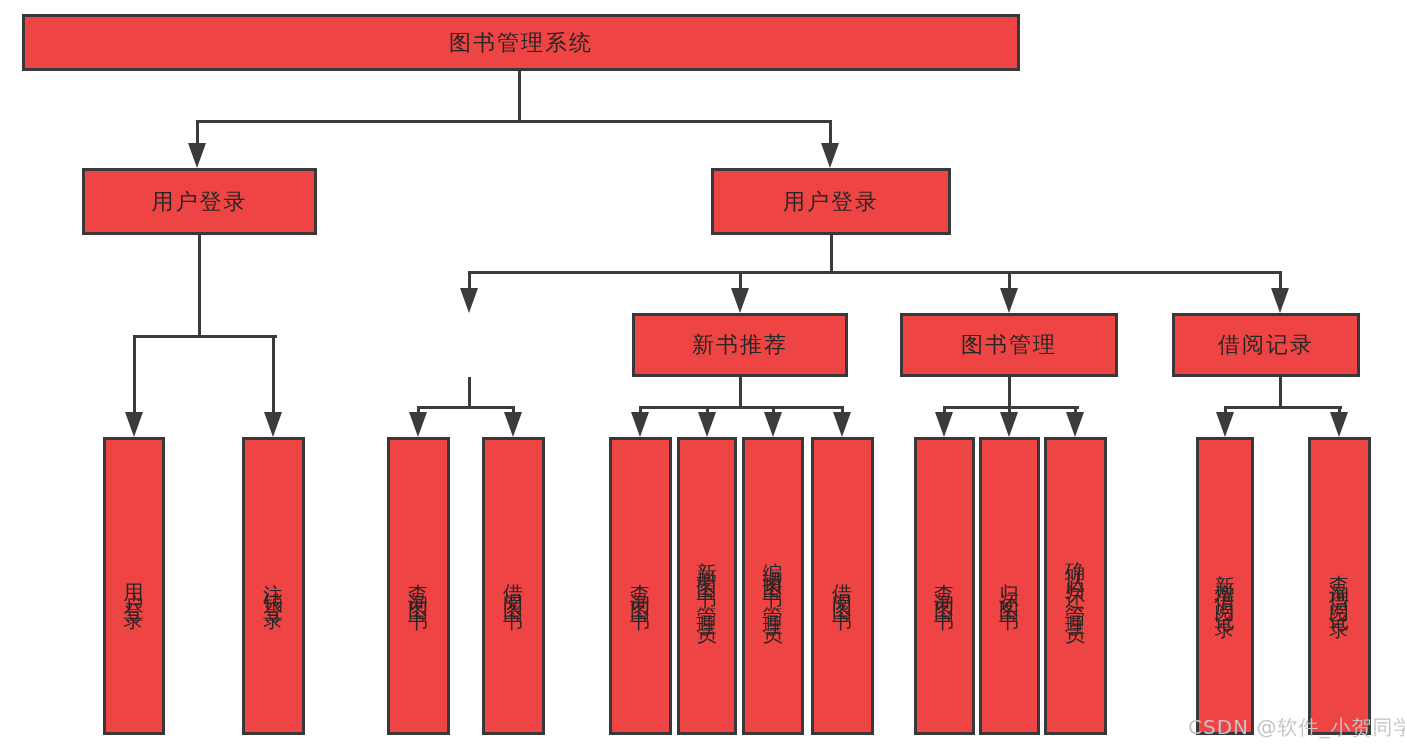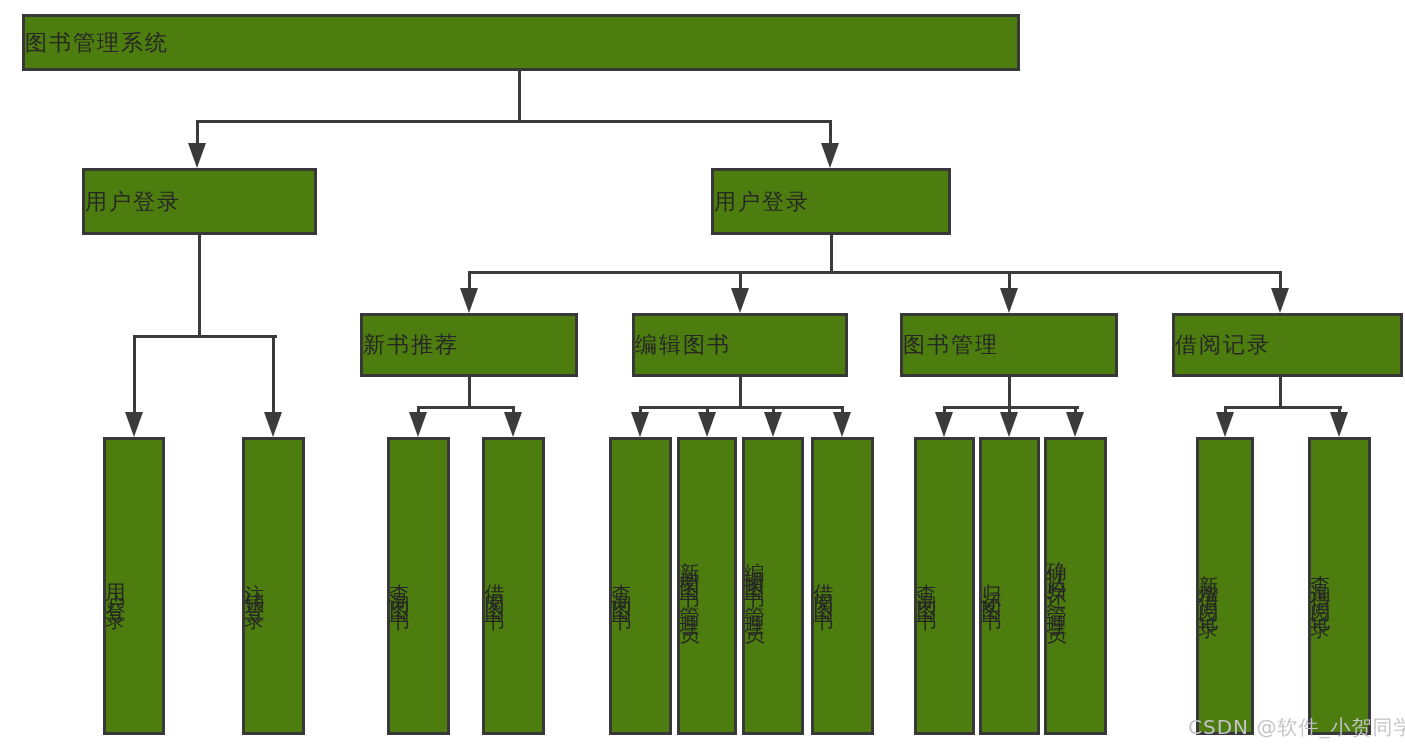--- a/index.html
+++ b/index.html
@@ -11,38 +11,39 @@
     position: relative;
     width: 1405px;
     height: 747px;
     background: #ffffff;
     overflow: hidden;
   }
   .box {
     position: absolute;
     box-sizing: border-box;
     border: 3px solid #383838;
-    background: #4d7c0f;
+    background: #ef4444;
     display: flex;
     align-items: center;
+    justify-content: center;
     color: #262626;
   }
   .hlabel {
     font-size: 22px;
     letter-spacing: 2px;
     white-space: nowrap;
   }
   .root  { left: 22px;  top: 14px;  width: 998px; height: 57px; }
   .l2a   { left: 82px;  top: 168px; width: 235px; height: 67px; }
   .l2b   { left: 711px; top: 168px; width: 240px; height: 67px; }
   .l3    { top: 313px; height: 64px; }
   .l3a   { left: 360px;  width: 218px; }
   .l3b   { left: 632px;  width: 216px; }
   .l3c   { left: 900px;  width: 218px; }
-  .l3d   { left: 1172px; width: 231px; }
+  .l3d   { left: 1172px; width: 188px; }
   .vbox  { top: 437px; height: 298px; }
   .vlabel {
     writing-mode: vertical-rl;
     text-orientation: mixed;
     font-size: 20px;
     letter-spacing: 9px;
     line-height: 1;
     white-space: nowrap;
   }
   .vline {
@@ -108,25 +109,22 @@
   <div class="hline" style="left:468px;top:271px;width:814px;"></div>
   <div class="vline" style="left:468px;top:271px;height:22px;"></div>
   <div class="arrow" style="left:460px;top:288px;"></div>
   <div class="vline" style="left:739px;top:271px;height:22px;"></div>
   <div class="arrow" style="left:731px;top:288px;"></div>
   <div class="vline" style="left:1008px;top:271px;height:22px;"></div>
   <div class="arrow" style="left:1000px;top:288px;"></div>
   <div class="vline" style="left:1279px;top:271px;height:22px;"></div>
   <div class="arrow" style="left:1271px;top:288px;"></div>
 
-  <div class="box l3 l3a">
+  <div class="box l3 l3b">
     <span class="hlabel">新书推荐</span>
-  </div>
-  <div class="box l3 l3b">
-    <span class="hlabel">编辑图书</span>
   </div>
   <div class="box l3 l3c">
     <span class="hlabel">图书管理</span>
   </div>
   <div class="box l3 l3d">
     <span class="hlabel">借阅记录</span>
   </div>
 
   <div class="vline" style="left:468px;top:377px;height:31px;"></div>
   <div class="hline" style="left:417px;top:406px;width:98px;"></div>

